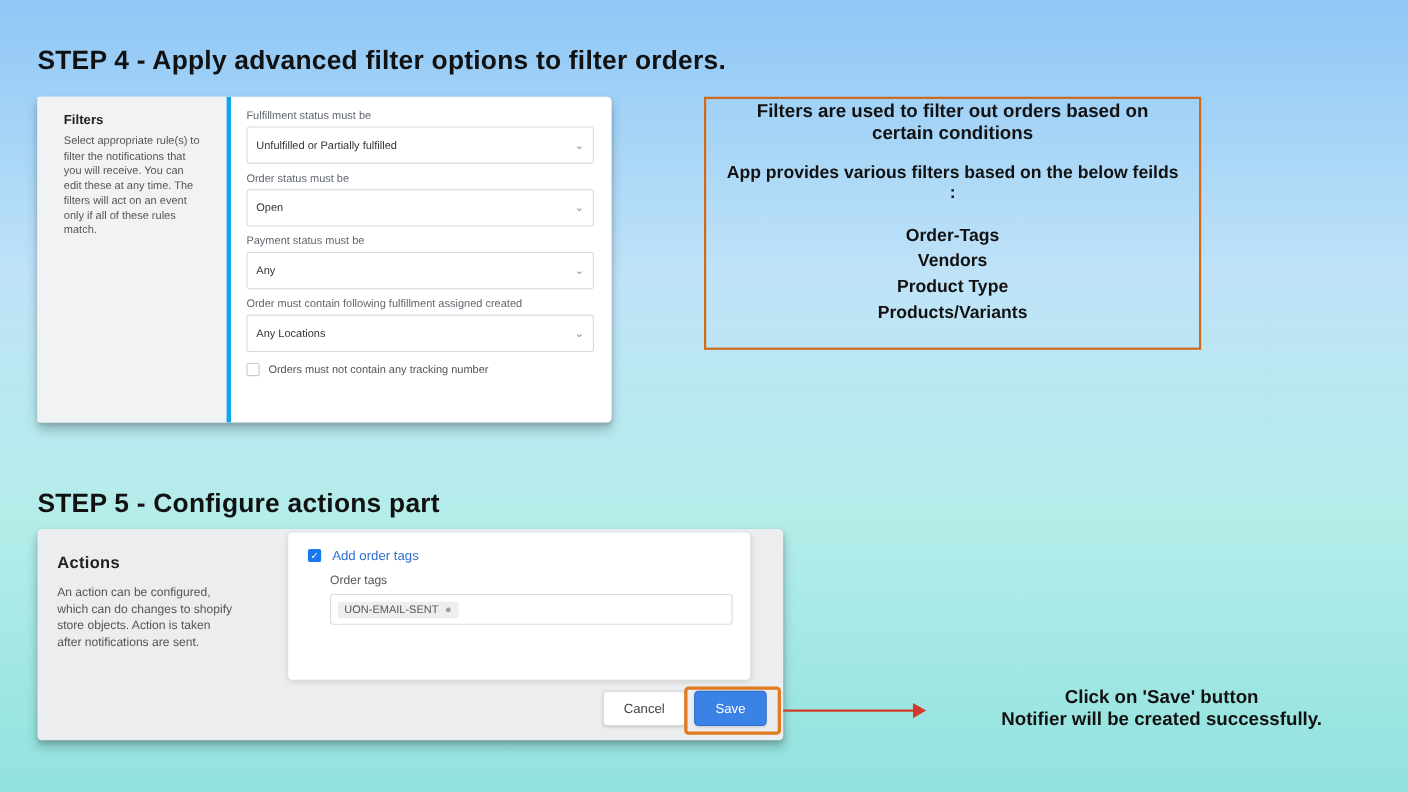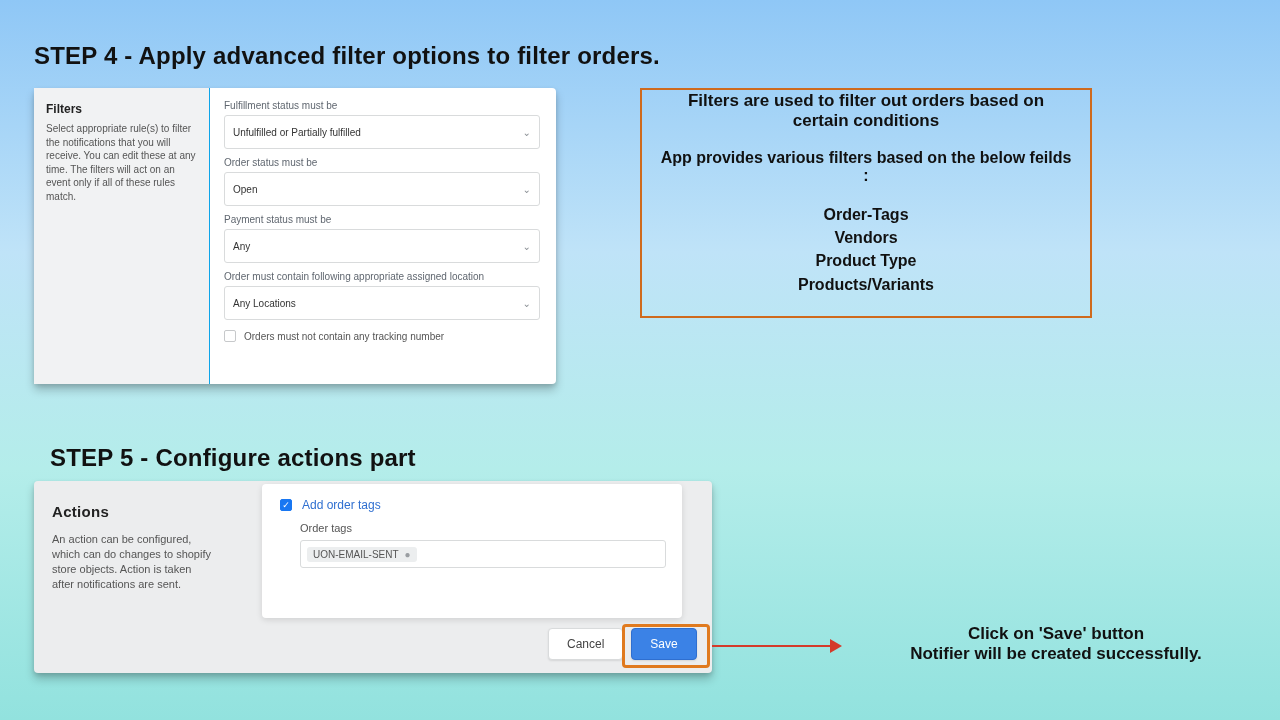--- a/index.html
+++ b/index.html
@@ -12,37 +12,37 @@
   }
 
   .step-title {
     position: absolute;
     font-weight: 800;
     font-size: 24px;
     color: #111;
     letter-spacing: .2px;
   }
   #step4-title { left: 34px; top: 42px; }
-  #step5-title { left: 50px; top: 444px; }
+  #step5-title { left: 34px; top: 444px; }
 
   
   .panel-card {
     position: absolute;
     background: #fff;
     border-radius: 4px;
     box-shadow: 0 6px 10px rgba(0,0,0,0.22), 0 2px 4px rgba(0,0,0,0.12);
     display: flex;
   }
   #filters-card { left: 34px; top: 88px; width: 522px; height: 296px; }
 
   .sidebar {
     width: 178px;
     background: #f1f2f3;
-    border-right: 1px solid #0ea5e9;
-    padding: 14px 12px;
+    border-right: 4px solid #0ea5e9;
+    padding: 14px 24px;
   }
   .sidebar-title { font-weight: 700; font-size: 12px; color: #222; }
   .sidebar-desc  { font-size: 10px; color: #555; line-height: 1.35; margin-top: 6px; }
 
   .form-area { flex: 1; padding: 12px 16px 10px 14px; }
   .form-label { font-size: 10px; color: #606770; margin-top: 8px; margin-bottom: 4px; }
   .form-label:first-child { margin-top: 0; }
 
   .select {
     display: flex; align-items: center; justify-content: space-between;
@@ -158,21 +158,21 @@
       <span>Open</span>
       <span class="chev">⌄</span>
     </div>
 
     <div class="form-label">Payment status must be</div>
     <div class="select">
       <span>Any</span>
       <span class="chev">⌄</span>
     </div>
 
-    <div class="form-label">Order must contain following appropriate assigned location</div>
+    <div class="form-label">Order must contain following fulfillment assigned created</div>
     <div class="select">
       <span>Any Locations</span>
       <span class="chev">⌄</span>
     </div>
 
     <div class="check-row">
       <span class="chk"></span>
       <span class="lbl">Orders must not contain any tracking number</span>
     </div>
   </div>

